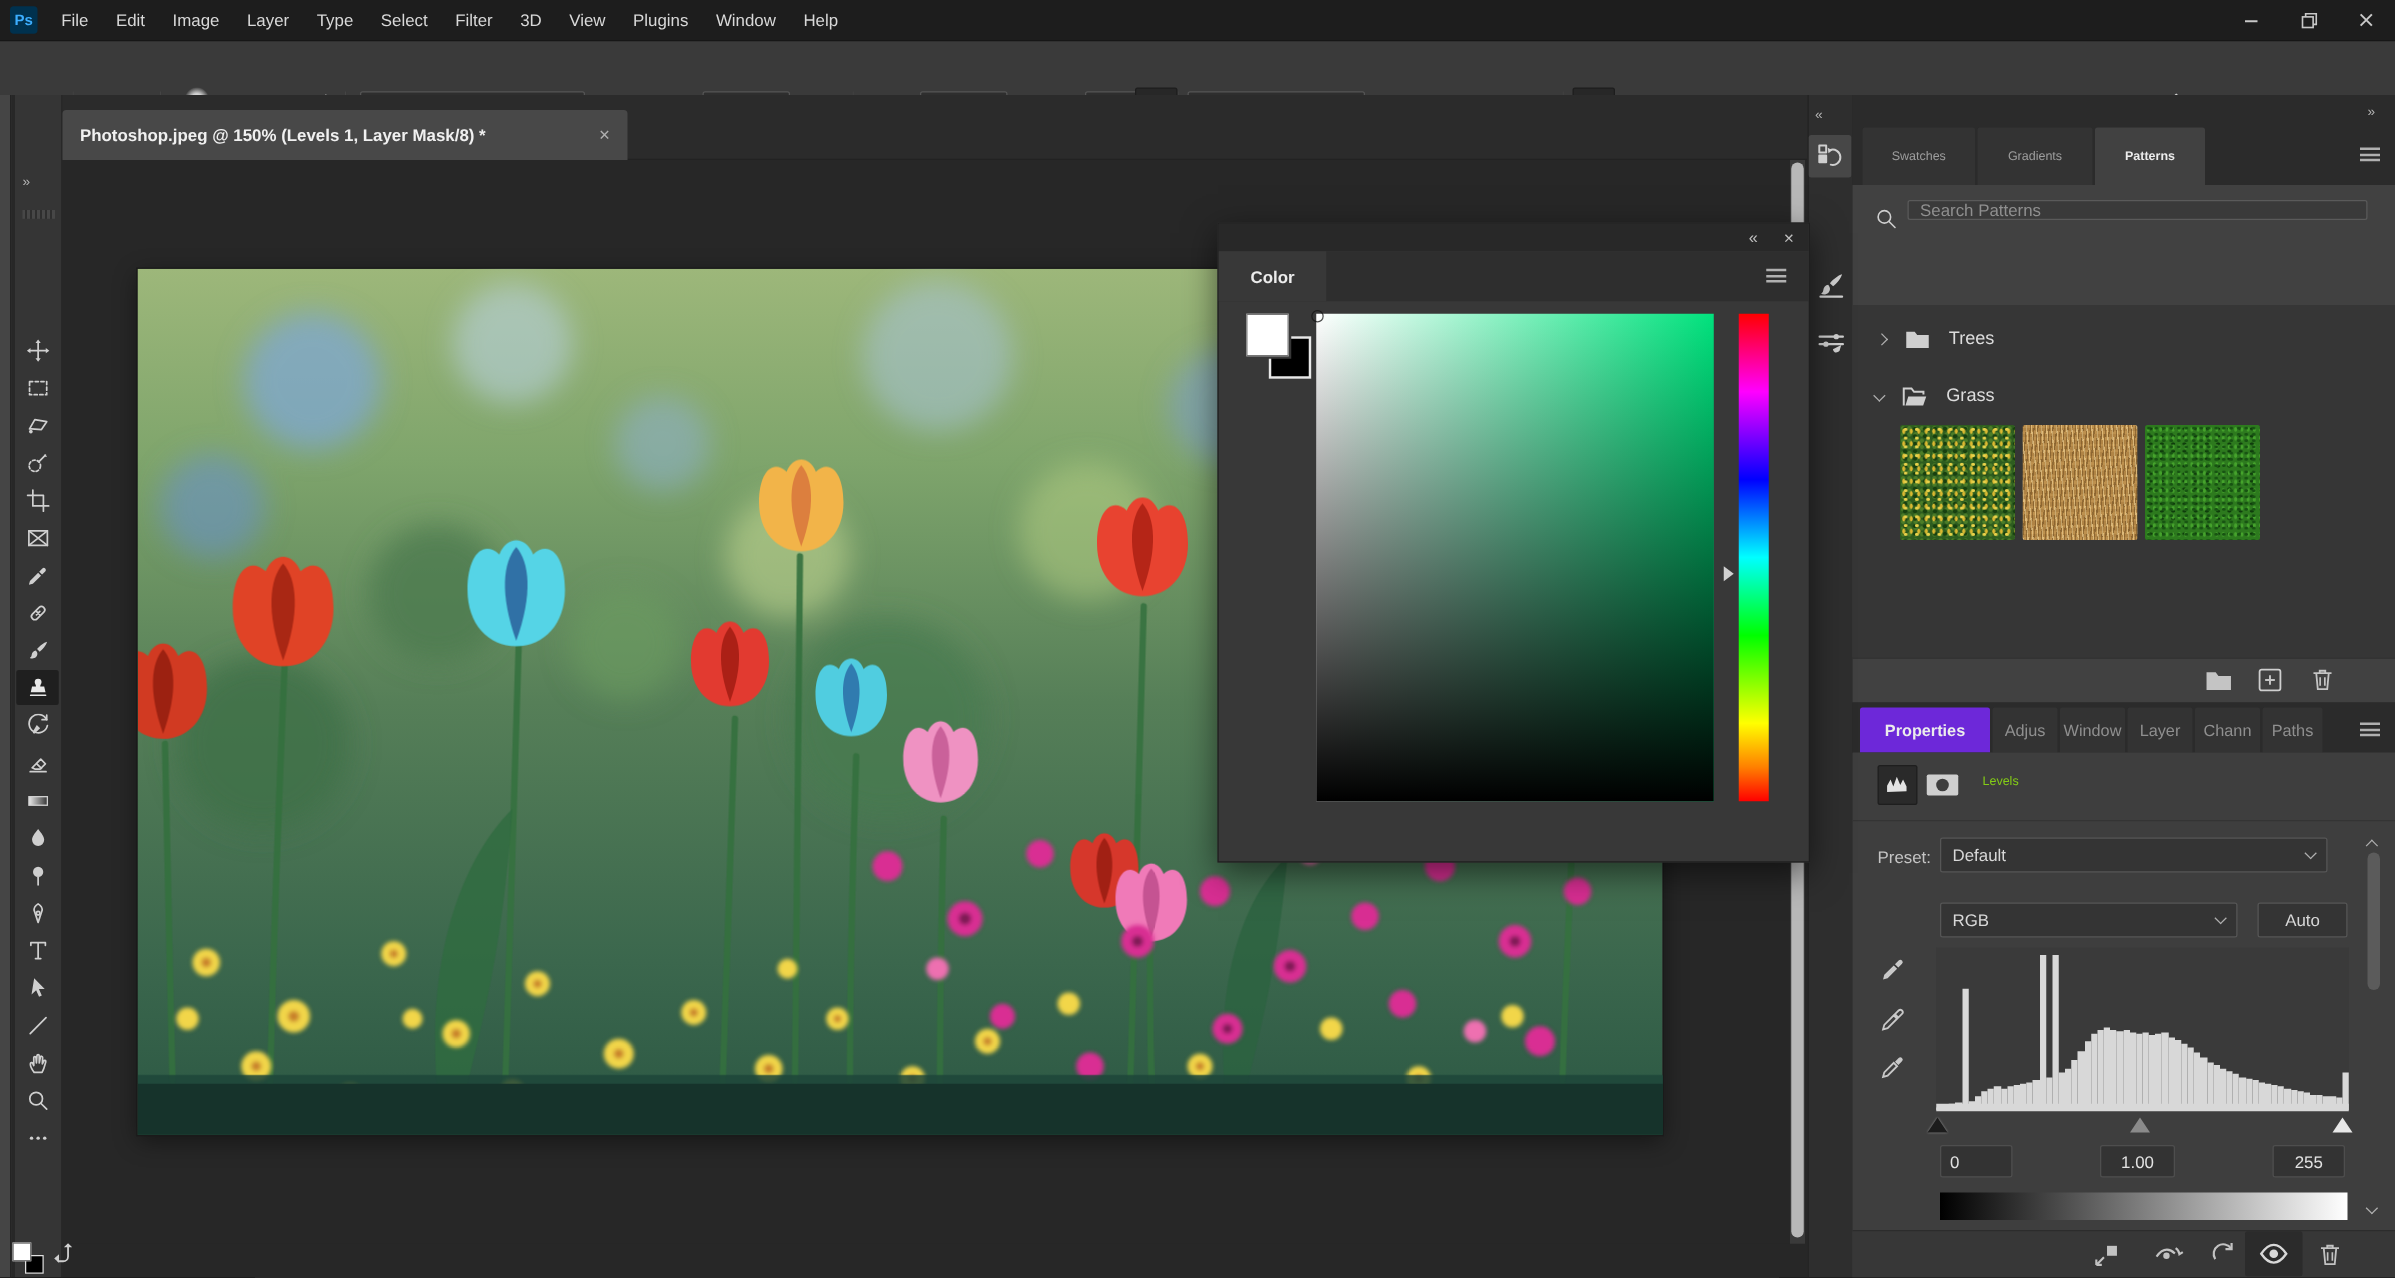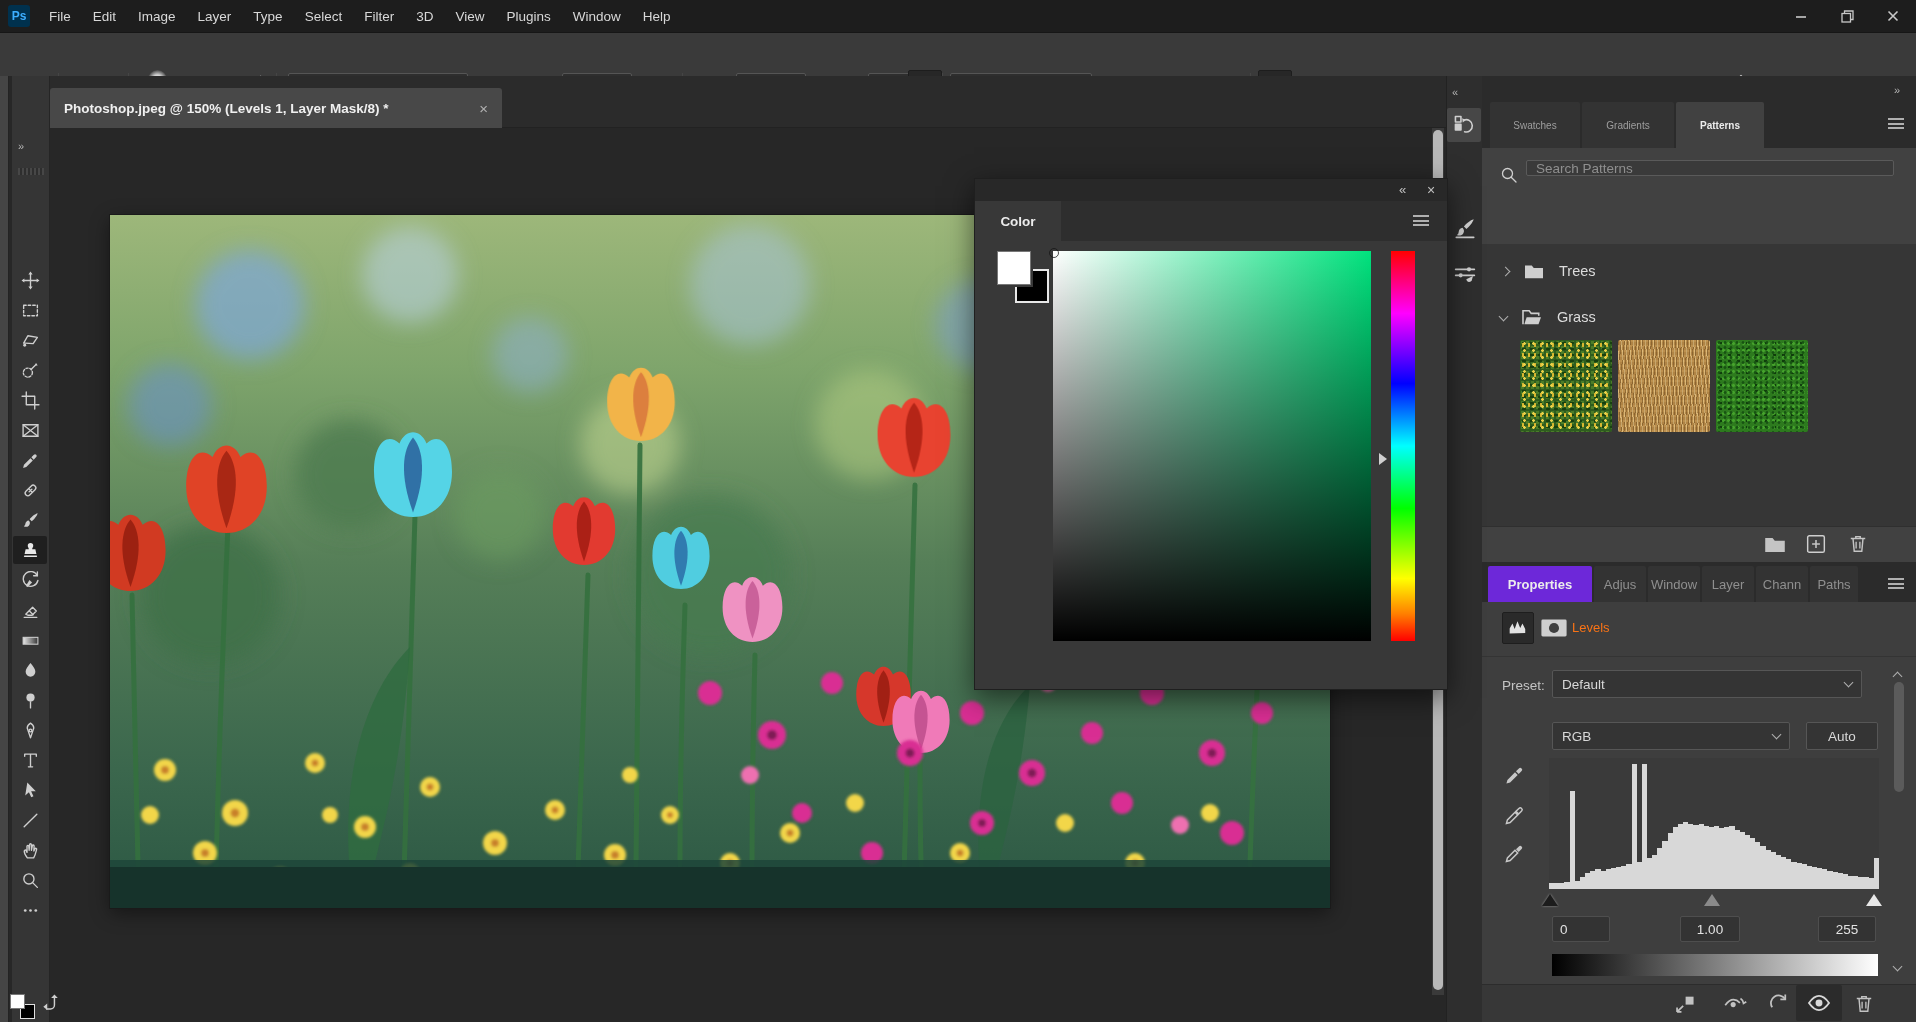--- a/index.html
+++ b/index.html
@@ -669,21 +669,21 @@
   <div id="propbody" class="abs">
     <div class="abs" style="left:20px;top:10px;width:32px;height:32px;background:#2a2a2a;border:1px solid #1e1e1e;border-radius:2px;display:flex;align-items:center;justify-content:center">
       <svg width="20" height="20" viewBox="0 0 18 18">
           <path d="M1.5 14V9.5L4 5l2 5 2.5-7 2.5 6 2-4 2.5 5v3.5z" fill="#e2e2e2"></path>
         </svg>
     </div>
     <div class="abs" style="left:58px;top:14px"><svg width="28" height="24" viewBox="0 0 20 16">
           <rect x="1" y="2" width="18" height="12" rx="1" fill="#cfcfcf"></rect>
           <circle cx="10" cy="8" r="3.6" fill="#3e3e3e"></circle>
         </svg></div>
-    <div class="abs" style="left:90px;top:18px;font-size:13px;color:#f97316">Levels</div>
+    <div class="abs" style="left:104px;top:18px;font-size:10px;color:#84cc16">Levels</div>
     <div class="abs" style="left:0;top:54px;width:434px;height:1px;background:#343434"></div>
 
     <div class="abs" style="left:20px;top:76px;font-size:13.5px;color:#c4c4c4">Preset:</div>
     <div class="pwell" style="left:70px;top:68px;width:310px">
       <span style="flex:1">Default</span>
         <span class="cv down"></span>
     </div>
 
     <div class="abs" style="left:412px;top:66px"><span class="cv up"></span></div>
     <div class="abs" style="left:412px;top:80px;width:10px;height:110px;background:#5b5b5b;border-radius:5px"></div>

